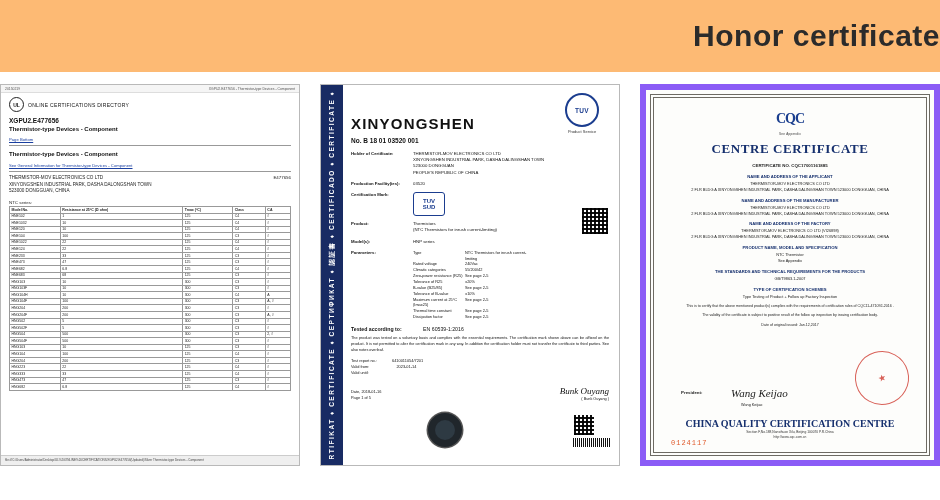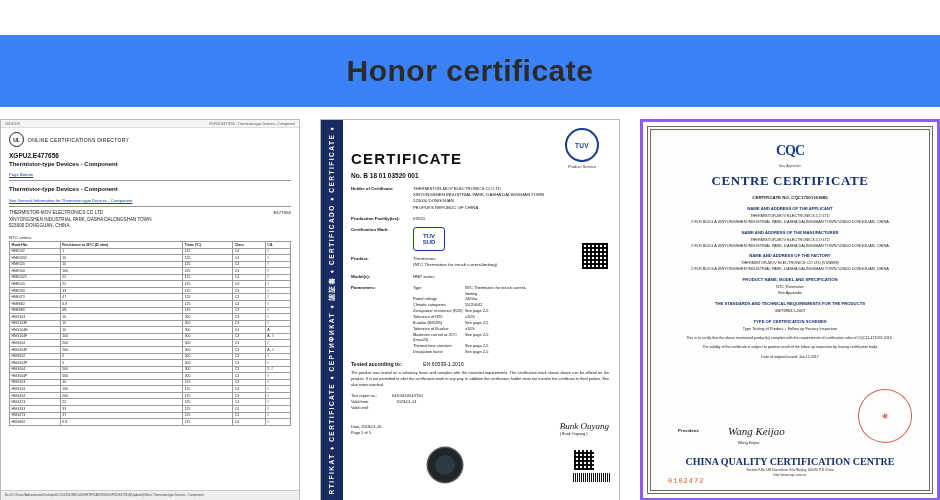--- a/index.html
+++ b/index.html
@@ -8,25 +8,24 @@
   }
   body {
     width: 940px;
     height: 500px;
     background: #ffffff;
     font-family: "Liberation Sans", sans-serif;
     overflow: hidden;
   }
   .page-header {
     height: 72px;
-    background: #3b82f6;
+    background: #fdba74;
     display: flex;
     align-items: center;
-    justify-content: center;
-    margin-top: 35px;
+    justify-content: flex-end;
   }
   .page-header h1 {
     margin: 0;
     font-size: 30px;
     font-weight: bold;
     color: #2b2b2b;
     letter-spacing: 0.5px;
   }
   .gallery {
     display: flex;
@@ -271,21 +270,21 @@
     margin: 4px 0;
     text-align: justify;
   }
   .tuv-sign {
     margin-top: 10px;
     display: flex;
     justify-content: space-between;
     align-items: flex-end;
   }
   .tuv-sign .left { font-size: 3.9px; line-height: 1.6; }
-  .tuv-sign .right { text-align: left; font-size: 3.8px; }
+  .tuv-sign .right { text-align: right; font-size: 3.8px; }
   .tuv-scribble {
     font-family: "Liberation Serif", serif;
     font-style: italic;
     font-size: 9px;
     color: #111;
     margin-bottom: 1px;
   }
   .tuv-seal {
     position: absolute;
     left: 85px; bottom: 18px;
@@ -314,21 +313,21 @@
   .tuv-barcode {
     width: 38px; height: 9px;
     background: repeating-linear-gradient(90deg, #111 0 0.8px, #fff 0.8px 2px);
     margin-top: 2px;
   }
 
   
   .cqc-doc {
     width: 300px; height: 382px;
     background: #fdfdfb;
-    border: 3px solid #8b5cf6;
+    border: 6px solid #8b5cf6;
     box-sizing: border-box;
     position: relative;
     overflow: hidden;
     padding: 9px;
   }
   .cqc-frame {
     position: absolute;
     left: 7px; top: 7px; right: 7px; bottom: 7px;
     border: 1.4px solid #6d6a63;
     outline: 0.6px solid #6d6a63;
@@ -681,21 +680,21 @@
         <div class="vtext">RTIFIKAT ♦ CERTIFICATE ♦ CEPTИФИКАТ ♦ 認証書 ♦ CERTIFICADO ♦ CERTIFICATE ♦</div>
       </div>
       <div class="tuv-main">
         <div class="tuv-topright">
           <div class="tuv-logo">
             <span>TUV</span>
           </div>
           <div class="tuv-service">Product Service</div>
         </div>
 
-        <div class="tuv-h1">CERTIFICATE</div>
+        <div class="tuv-h1">XINYONGSHEN</div>
         <div class="tuv-no">
           <span>No.</span>
           <span>B 18 01 03520 001</span>
         </div>
 
         <div class="tuv-row">
           <div class="tuv-lbl">Holder of Certificate:</div>
           <div class="tuv-val">
             <div>THERMISTOR-MOV ELECTRONICS CO LTD</div>
             <div>XINYONGSHEN INDUSTRIAL PARK, DASHA DALINGSHAN TOWN</div>
@@ -866,18 +865,18 @@
         <div class="cqc-sigscript">Wang Keijao</div>
         <div class="cqc-signame">Wang Keijao</div>
 
         <div class="cqc-stamp"></div>
 
         <div class="cqc-bottom">CHINA QUALITY CERTIFICATION CENTRE</div>
         <div class="cqc-addr">
           <div>Section F,No.188,Nansihuan Xilu, Beijing 100070 P.R.China</div>
           <div>http://www.cqc.com.cn</div>
         </div>
-        <div class="cqc-serial">0102472</div>
+        <div class="cqc-serial">0124117</div>
       </div>
     </div>
   </div>
 
 </div>
 
 </body></html>

